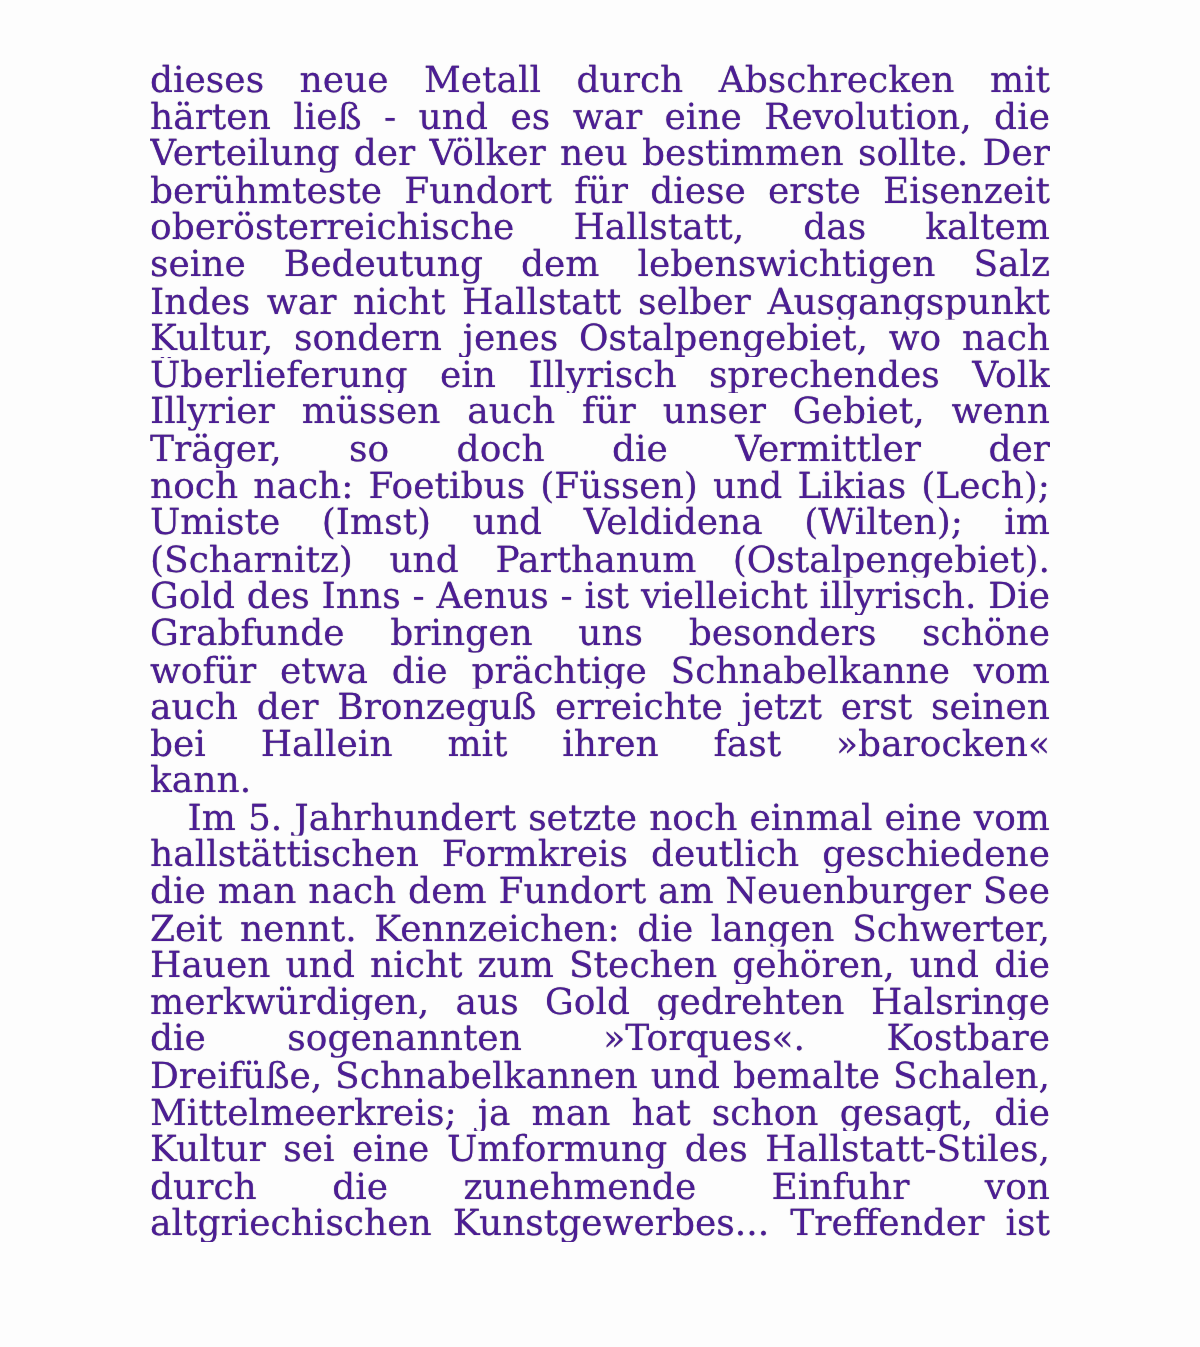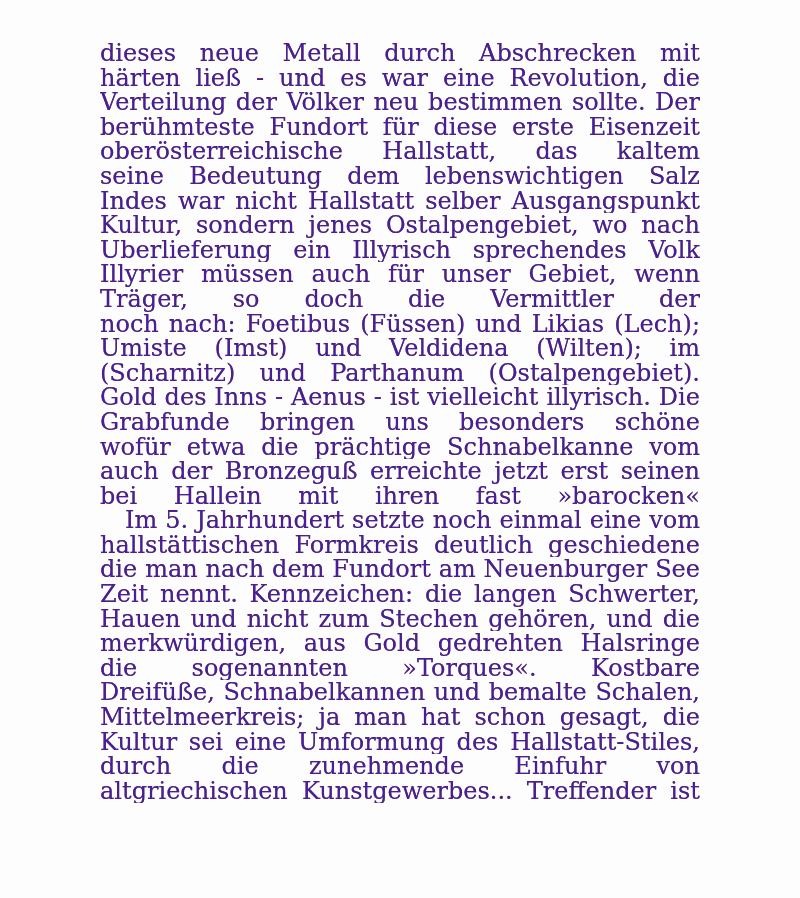--- a/index.html
+++ b/index.html
@@ -50,20 +50,21 @@
     <div class="line">Illyrier müssen auch für unser Gebiet, wenn nicht die</div>
     <div class="line">Träger, so doch die Vermittler der Hallstattkultur gewesen</div>
     <div class="line">noch nach: Foetibus (Füssen) und Likias (Lech); im Inntal</div>
     <div class="line">Umiste (Imst) und Veldidena (Wilten); im Gebirge Scarbia</div>
     <div class="line">(Scharnitz) und Parthanum (Ostalpengebiet). Selbst der</div>
     <div class="line">Gold des Inns - Aenus - ist vielleicht illyrisch. Die</div>
     <div class="line">Grabfunde bringen uns besonders schöne Tongefäße; aber</div>
     <div class="line">wofür etwa die prächtige Schnabelkanne vom Dürrnberg</div>
     <div class="line">auch der Bronzeguß erreichte jetzt erst seinen Höhepunkt,</div>
     <div class="line">bei Hallein mit ihren fast »barocken« Zierformen zeugen</div>
+    <div class="line lastline">kann.</div>
   </div>
   <div class="paragraph">
     <div class="line indent">Im 5. Jahrhundert setzte noch einmal eine vom</div>
     <div class="line">hallstättischen Formkreis deutlich geschiedene Kultur ein,</div>
     <div class="line">die man nach dem Fundort am Neuenburger See La-Tène-</div>
     <div class="line">Zeit nennt. Kennzeichen: die langen Schwerter, die nur zum</div>
     <div class="line">Hauen und nicht zum Stechen gehören, und die</div>
     <div class="line">merkwürdigen, aus Gold gedrehten Halsringe der Männer,</div>
     <div class="line">die sogenannten »Torques«. Kostbare Schnabelkanne, wie</div>
     <div class="line">Dreifüße, Schnabelkannen und bemalte Schalen, weisen</div>

